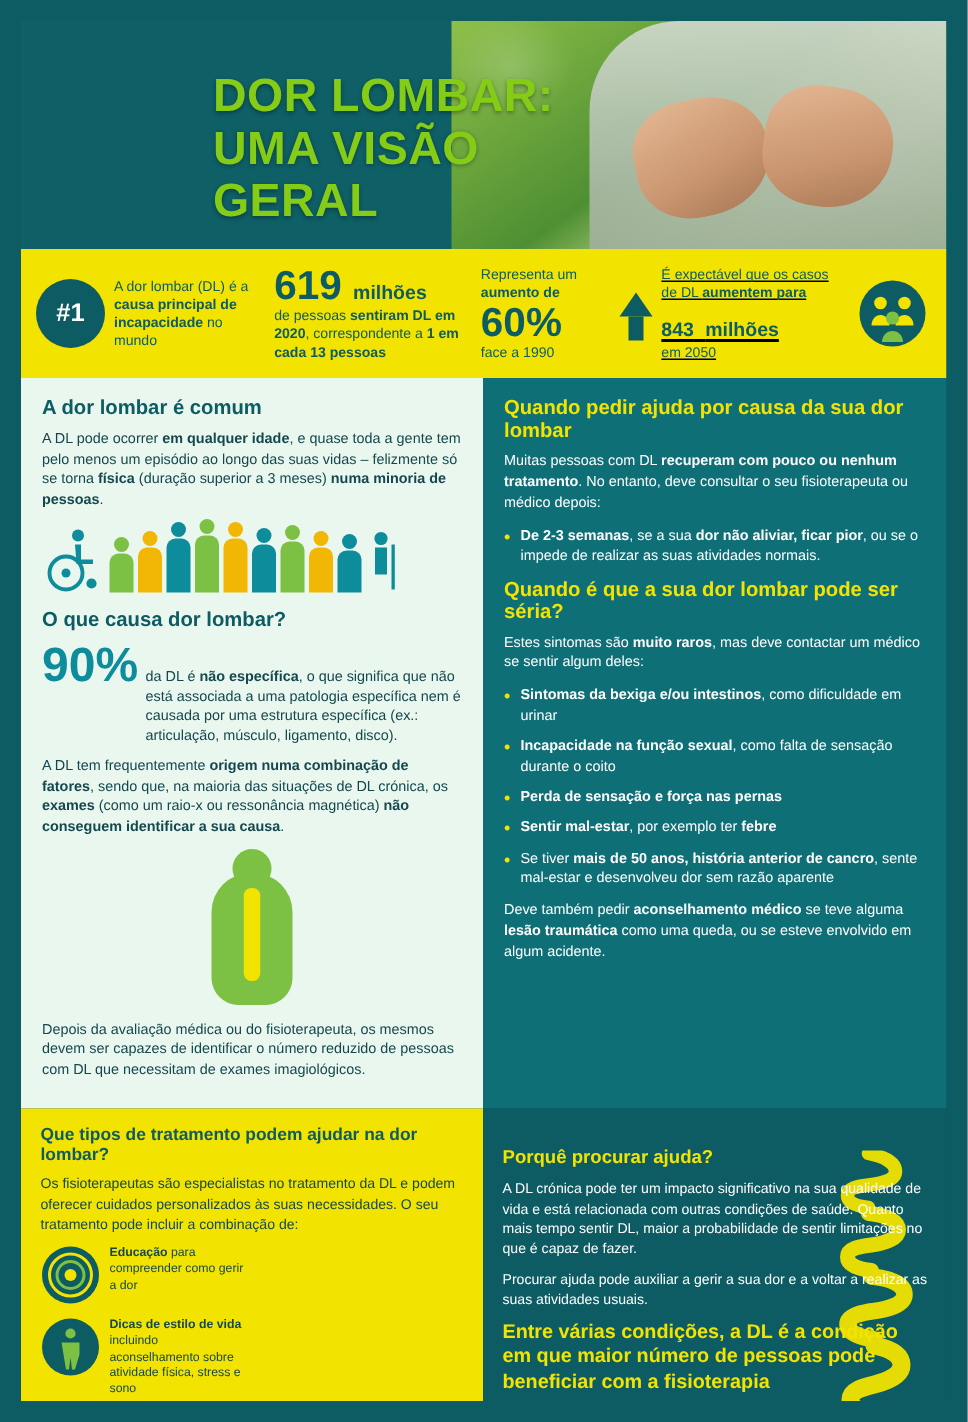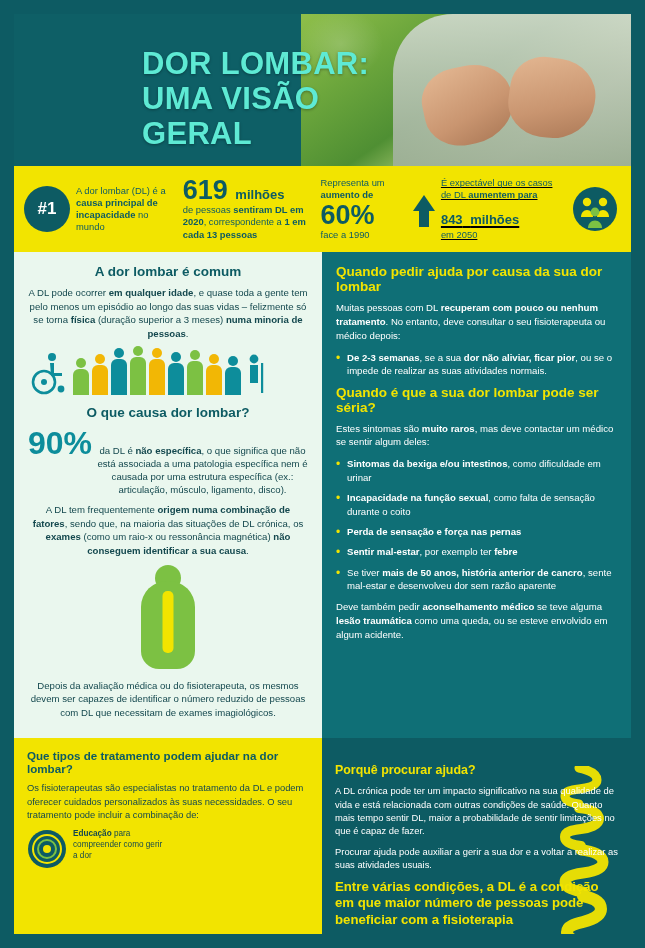--- a/index.html
+++ b/index.html
@@ -49,21 +49,21 @@
     position: absolute; right: 0; top: 0; width: 238px; height: 152px;
     background: linear-gradient(180deg, #cfd9cc 0%, #b9c6b5 40%, #9fb09a 100%);
     border-radius: 60px 0 0 0;
     opacity: .92;
   }
   .header-title {
     position: relative;
     z-index: 3;
     margin-left: 128px;
     margin-top: 32px;
-    color: #5eead4;
+    color: #84cc16;
     font-size: 31px;
     line-height: 1.13;
     font-weight: bold;
     letter-spacing: 0.3px;
     text-shadow: 0 1px 3px rgba(0,0,0,.35);
     white-space: pre-line;
   }
   .logo-wpt {
     position: absolute; left: 12px; top: 18px; z-index: 4;
     width: 110px;
@@ -126,21 +126,21 @@
     width: 10px; height: 16px; background: #0d5b63;
   }
   .stat4 { width: 126px; text-decoration: underline; }
   .people-icon {
     width: 52px; height: 46px; flex: 0 0 auto;
     position: relative;
   }
 
   
   .cols { display: flex; }
-  .col-left { width: 308px; background: #eaf7ee; text-align: center; }
+  .col-left { width: 308px; background: #eaf7ee; }
   .col-right { width: 309px; background: #0f6f76; }
 
   .pad { padding: 12px 14px; }
   h2.sec { color: #0d5b63; font-size: 13.5px; font-weight: bold; margin-bottom: 7px; }
   h2.sec-l { color: #f2e400; font-size: 13.5px; font-weight: bold; margin-bottom: 7px; }
   p.body { color: #14484e; font-size: 9.6px; line-height: 1.42; margin-bottom: 7px; }
   p.body b { font-weight: bold; }
   p.bodyw { color: #ffffff; font-size: 9.6px; line-height: 1.45; margin-bottom: 8px; }
   p.bodyw b { font-weight: bold; }
 
@@ -343,20 +343,30 @@
           <div class="treat-ic">
             <svg width="40" height="40" viewBox="0 0 40 40">
                   <circle cx="20" cy="20" r="19" fill="#0d5b63"></circle>
                   <circle cx="20" cy="20" r="14" fill="none" stroke="#f2e400" stroke-width="2"></circle>
                   <circle cx="20" cy="20" r="9" fill="none" stroke="#7cc143" stroke-width="2"></circle>
                   <circle cx="20" cy="20" r="4" fill="#f2e400"></circle>
                 </svg>
           </div>
           <div class="treat-tx"><b>Educação</b> para compreender como gerir a dor</div>
         </div>
+        <div class="treat">
+          <div class="treat-ic">
+            <svg width="40" height="40" viewBox="0 0 40 40">
+                  <circle cx="20" cy="20" r="19" fill="#0d5b63"></circle>
+                  <circle cx="20" cy="11" r="3.4" fill="#7cc143"></circle>
+                  <path d="M14 17h12v8l-3 10h-2l-1-8-1 8h-2z" fill="#7cc143"></path>
+                </svg>
+          </div>
+          <div class="treat-tx"><b>Dicas de estilo de vida</b> incluindo aconselhamento sobre atividade física, stress e sono</div>
+        </div>
 
       </div>
     </div>
 
     <div class="br">
       <svg class="spine-art" width="86" height="190" viewBox="0 0 86 190">
         <g fill="#f2e400">
           <path d="M40 2c10 2 18 6 18 12s-10 8-18 9-14 2-14 7 6 7 14 8" stroke="#f2e400" stroke-width="9" fill="none" stroke-linecap="round"></path>
           <path d="M40 42c12 1 20 5 20 11s-10 9-18 10-16 2-16 8 8 8 16 9" stroke="#f2e400" stroke-width="10" fill="none" stroke-linecap="round"></path>
           <path d="M42 84c12 1 22 5 22 12s-12 10-20 11-18 3-18 9 10 9 18 10" stroke="#f2e400" stroke-width="11" fill="none" stroke-linecap="round"></path>

